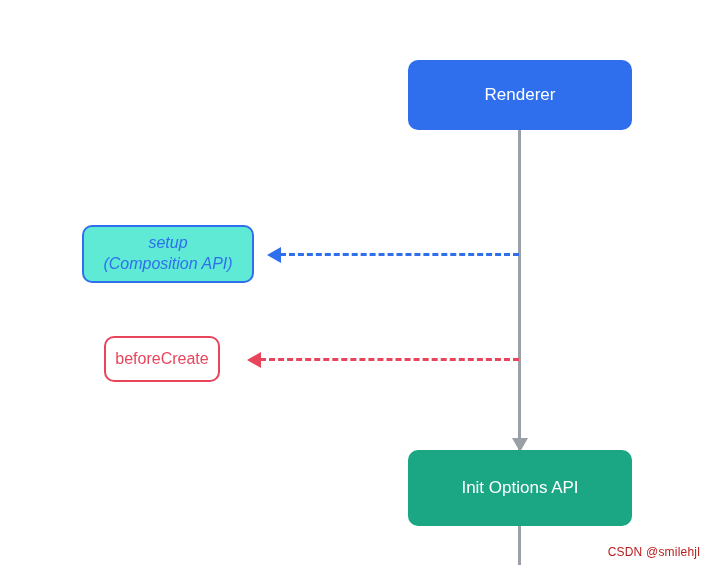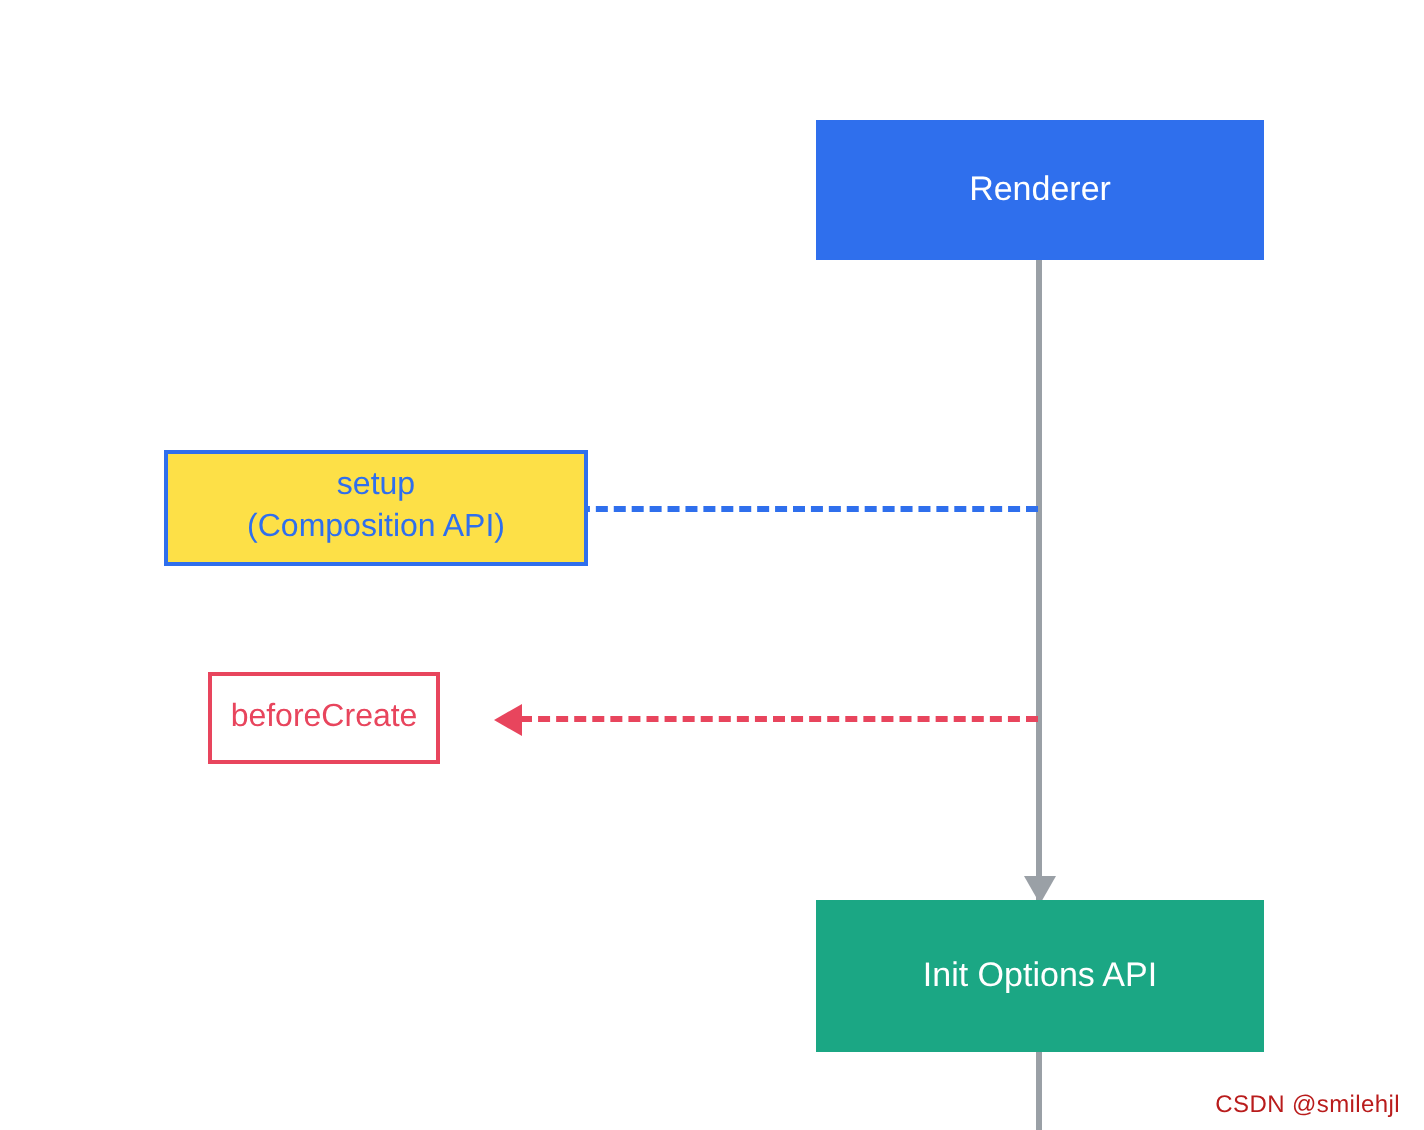--- a/index.html
+++ b/index.html
@@ -11,21 +11,21 @@
     font-family: -apple-system, BlinkMacSystemFont, "Segoe UI", Helvetica, Arial, sans-serif;
     position: relative;
     overflow: hidden;
   }
   .node {
     position: absolute;
     display: flex;
     align-items: center;
     justify-content: center;
     text-align: center;
-    border-radius: 0;
+    border-radius: 10px;
     padding: 8px 14px;
     line-height: 1.3;
   }
   .node-renderer {
     left: 408px;
     top: 60px;
     width: 224px;
     height: 70px;
     background: #2F6FED;
     color: #ffffff;
@@ -36,26 +36,27 @@
     top: 450px;
     width: 224px;
     height: 76px;
     background: #1BA784;
     color: #ffffff;
     font-size: 17px;
   }
   .node-setup {
     left: 82px;
     top: 225px;
-    width: 212px;
+    width: 172px;
     height: 58px;
-    background: #fde047;
+    background: #5eead4;
     color: #2F6FED;
     border: 2px solid #2F6FED;
     font-size: 16px;
+    font-style: italic;
   }
   .node-before {
     left: 104px;
     top: 336px;
     width: 116px;
     height: 46px;
     background: #ffffff;
     color: #E8455D;
     border: 2px solid #E8455D;
     font-size: 16px;

